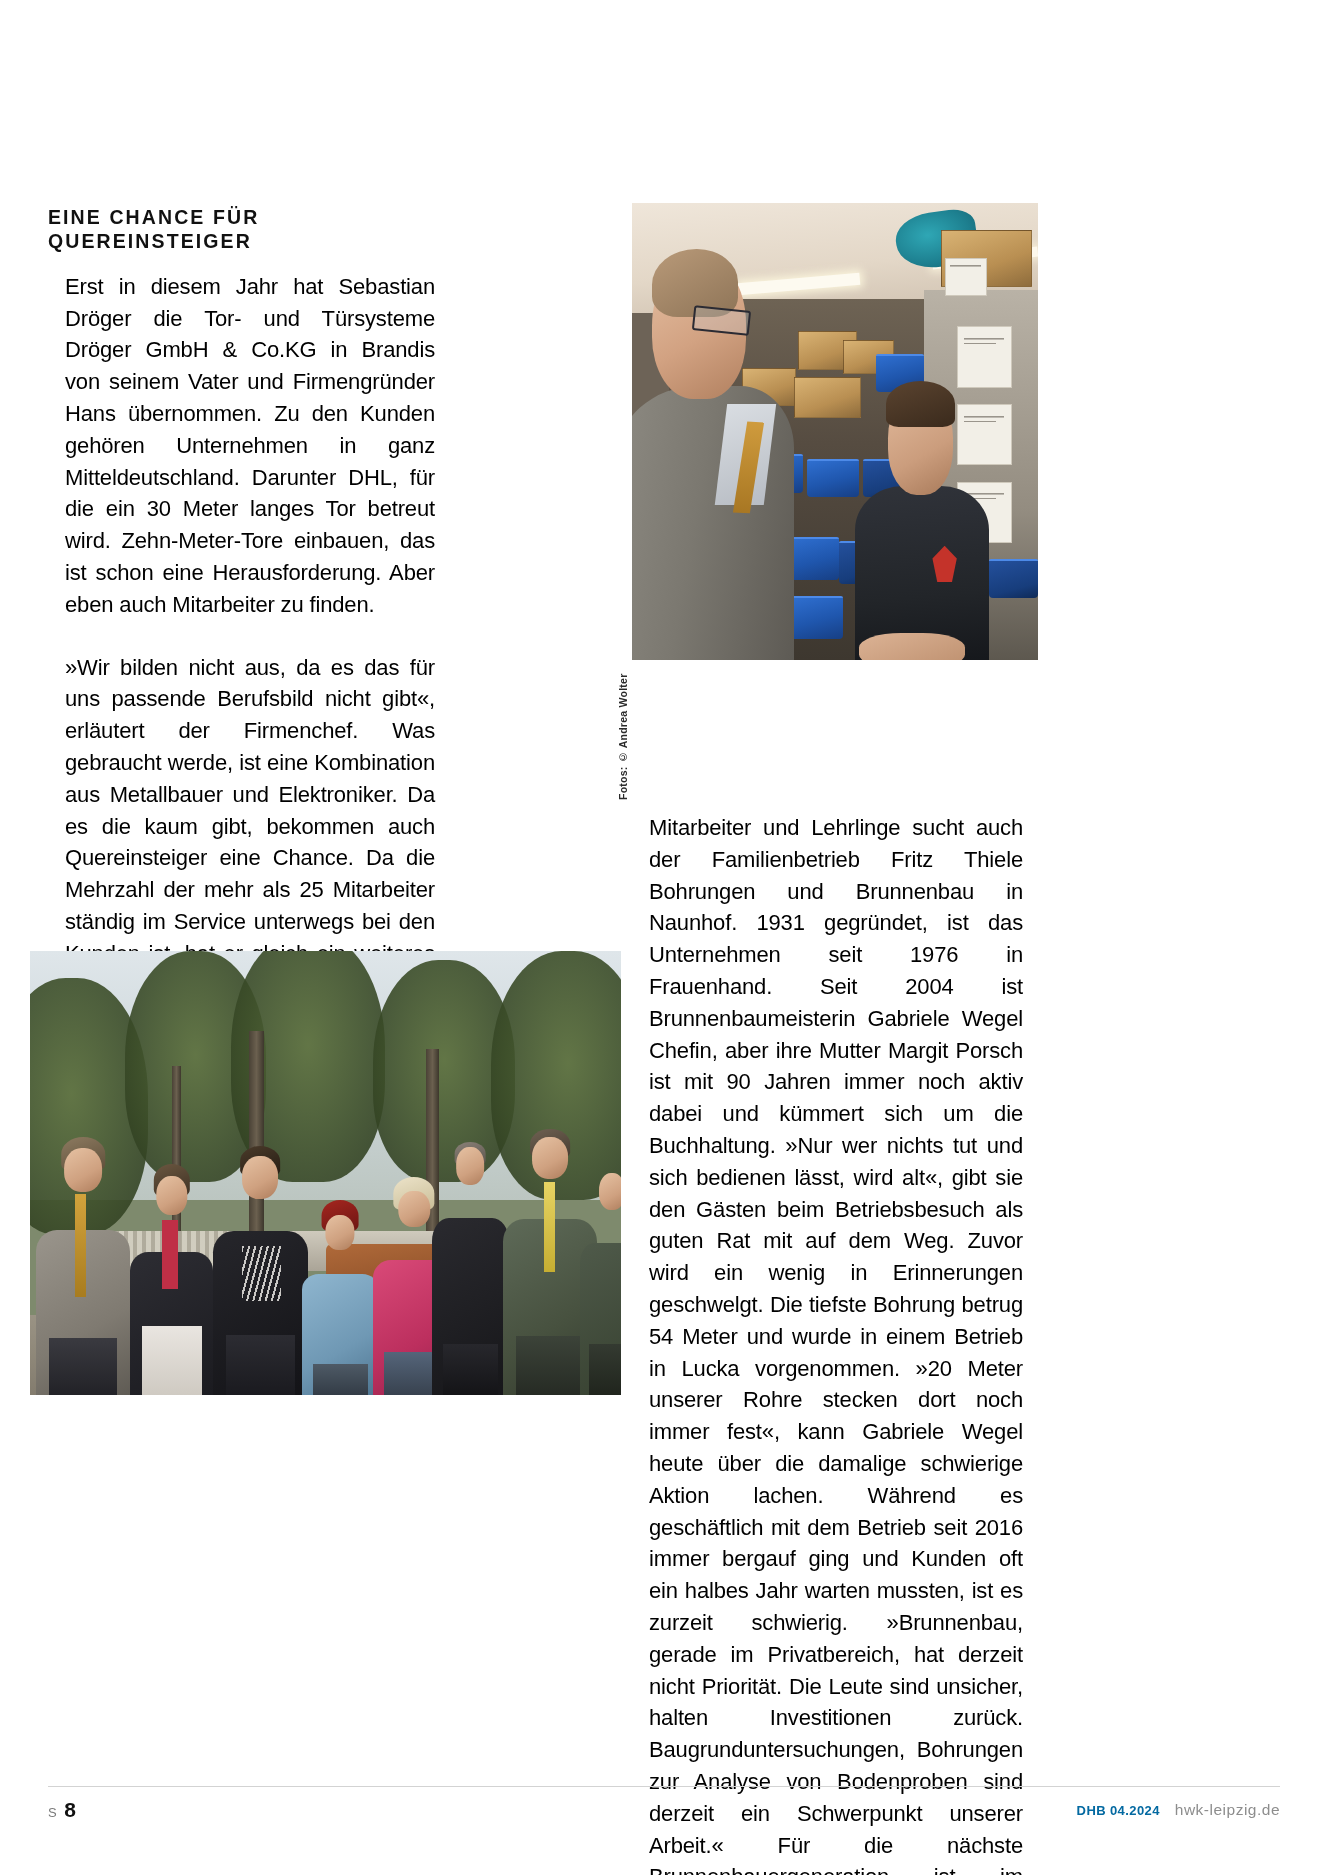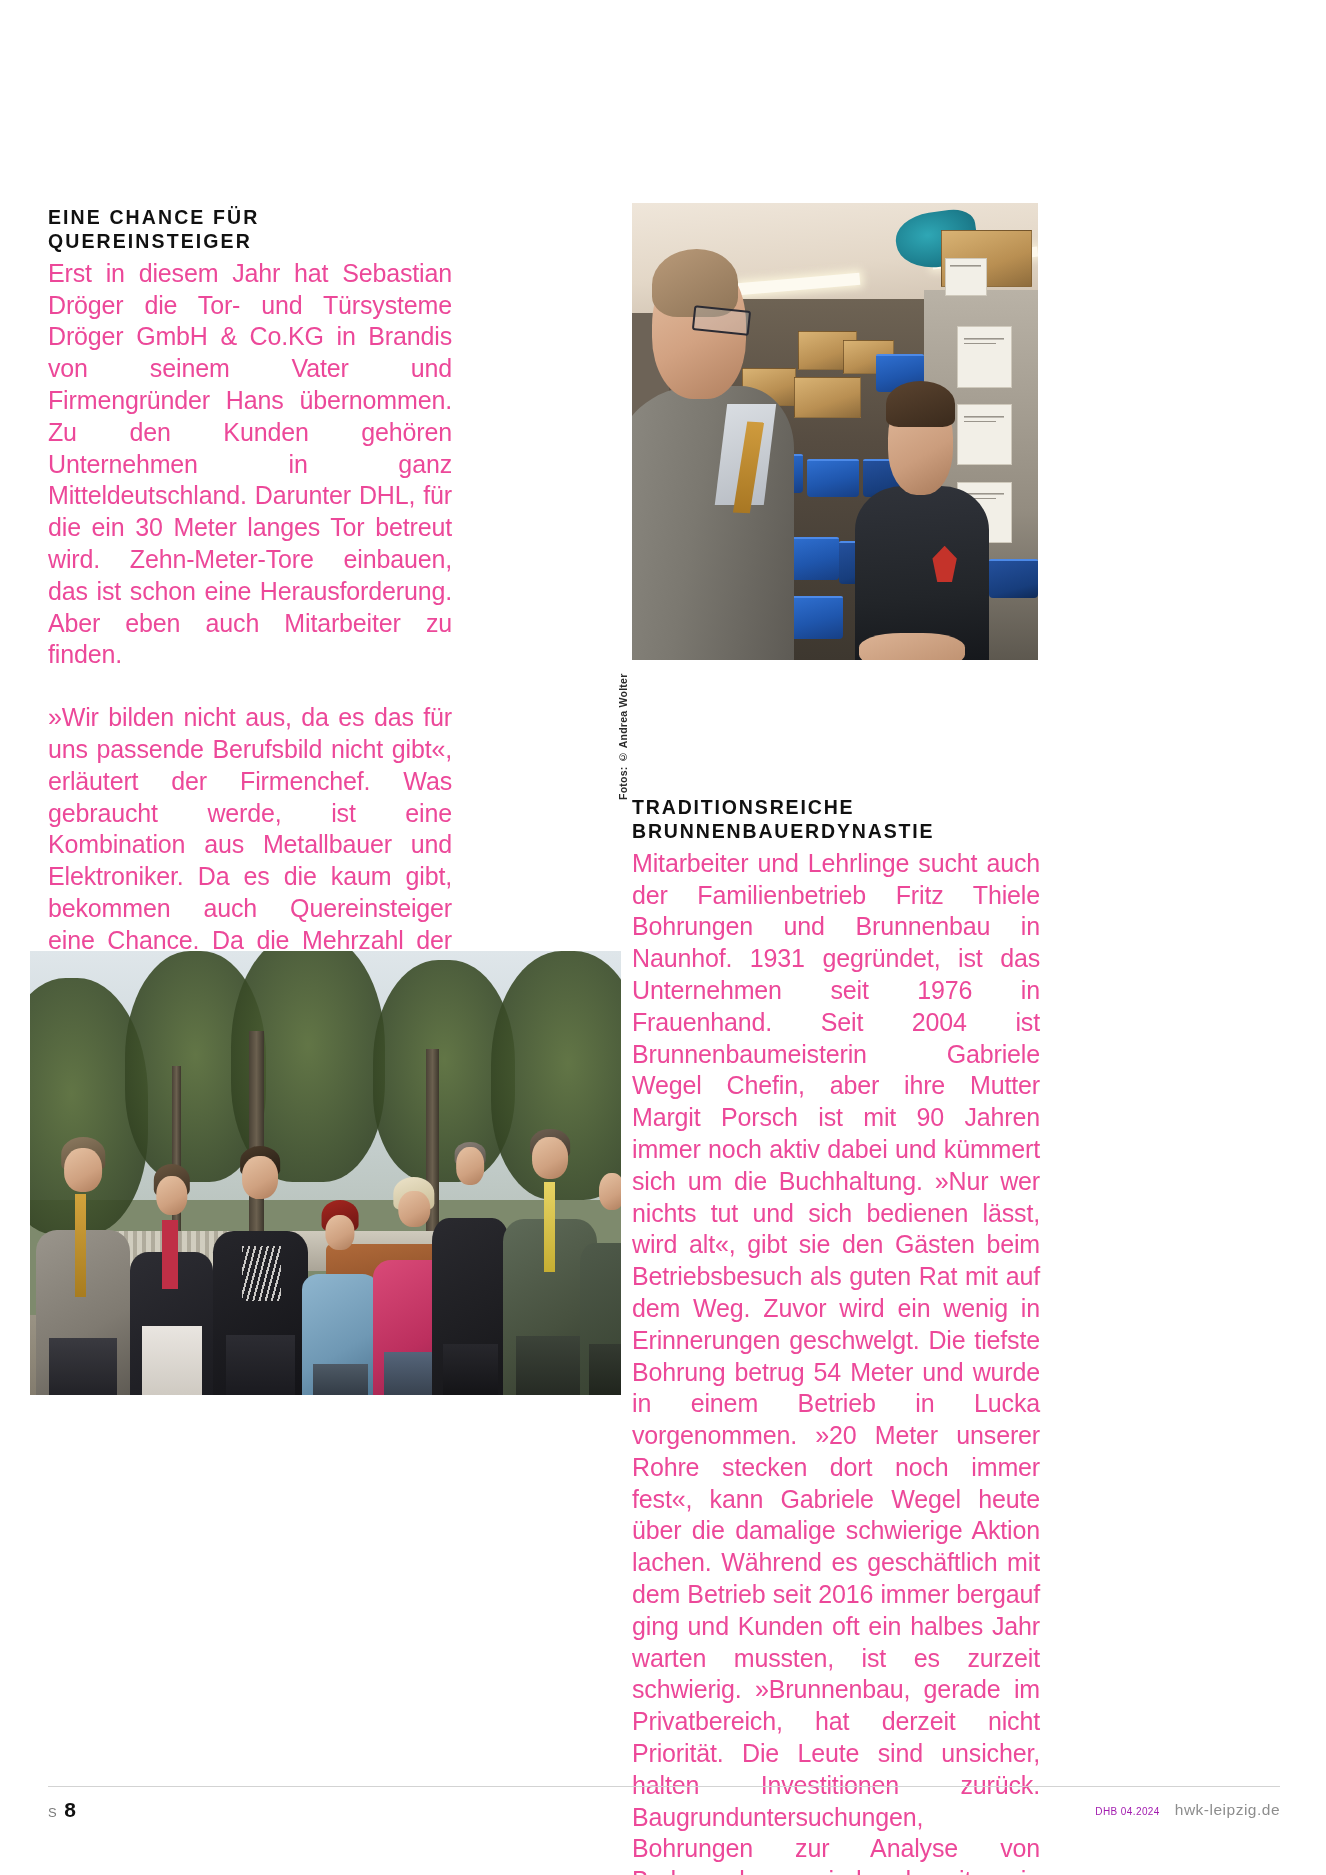--- a/index.html
+++ b/index.html
@@ -26,25 +26,25 @@
     font-family: "Liberation Sans", sans-serif;
     font-weight: bold;
     font-size: 19.5px;
     letter-spacing: 2.1px;
     color: #111111;
     margin: 0 0 4px 0;
     line-height: 1.25;
   }
   .body-copy {
     font-family: "Liberation Sans", sans-serif;
-    font-size: 25px;
+    font-size: 22px;
     line-height: 31.8px;
     text-align: justify;
-    color: #ec4899;
-    margin: 0;
+    color: #000000;
+    margin: 17px;
     letter-spacing: -0.15px;
     hyphens: manual;
   }
   .body-copy + .body-copy {
     margin-top: 31px;
   }
 
   
   .col-left-top {
     position: absolute;
@@ -300,23 +300,23 @@
   }
   .footer-right {
     position: absolute;
     right: 46px;
     top: 1801px;
     display: flex;
     align-items: baseline;
     gap: 15px;
   }
   .footer-issue {
-    font-size: 10px;
-    font-weight: normal;
-    color: #a21caf;
+    font-size: 13px;
+    font-weight: bold;
+    color: #0369a1;
     letter-spacing: .4px;
   }
   .footer-url {
     font-size: 15.5px;
     color: #8d8d8d;
     letter-spacing: .5px;
   }
 </style>
 </head>
 <body>
@@ -447,21 +447,20 @@
     </div>
 
     <div class="gp-person" style="left:93%;width:11%;height:52%;">
       <div class="gp-head" style="top:4%;width:40%;height:16%;"></div>
       <div class="gp-torso" style="height:66%;background:linear-gradient(150deg,#4f5a4a 0%,#36402f 100%);"></div>
       <div class="gp-legs" style="height:22%;background:linear-gradient(180deg,#343a31,#20251d);"></div>
     </div>
   </div>
 
   <div class="col-right-bottom">
-    <h2 class="kicker" style="letter-spacing:1.85px;">TRADITIONSREICHE BRUNNENBAUERDYNASTIE</h2>
     <p class="body-copy">Mitarbeiter und Lehrlinge sucht auch der Familienbetrieb Fritz Thiele Bohrungen und Brunnenbau in Naunhof. 1931 gegründet, ist das Unternehmen seit 1976 in Frauenhand. Seit 2004 ist Brunnenbaumeisterin Gabriele Wegel Chefin, aber ihre Mutter Margit Porsch ist mit 90 Jahren immer noch aktiv dabei und kümmert sich um die Buchhaltung. »Nur wer nichts tut und sich bedienen lässt, wird alt«, gibt sie den Gästen beim Betriebsbesuch als guten Rat mit auf dem Weg. Zuvor wird ein wenig in Erinnerungen geschwelgt. Die tiefste Bohrung betrug 54 Meter und wurde in einem Betrieb in Lucka vorgenommen. »20 Meter unserer Rohre stecken dort noch immer fest«, kann Gabriele Wegel heute über die damalige schwierige Aktion lachen. Während es geschäftlich mit dem Betrieb seit 2016 immer bergauf ging und Kunden oft ein halbes Jahr warten mussten, ist es zurzeit schwierig. »Brunnenbau, gerade im Privatbereich, hat derzeit nicht Priorität. Die Leute sind unsicher, halten Investitionen zurück. Baugrunduntersuchungen, Bohrungen zur Analyse von Bodenproben sind derzeit ein Schwerpunkt unserer Arbeit.« Für die nächste Brunnenbauergeneration ist im Unternehmen gesorgt. Mit Sohn Christoph, der heute schon Herr über die modernste Bohrtechnik ist, wird die Geschichte weitergeschrieben. Und wenn alles gut geht, sind auch die Fachkräfte vorhanden, denn aktuell werden vier Lehrlinge ausgebildet.</p>
   </div>
 
   <div class="footer-rule"></div>
 
   <div class="footer-left">
     <span class="footer-s">S</span>
     <span class="footer-num">8</span>
   </div>
 

